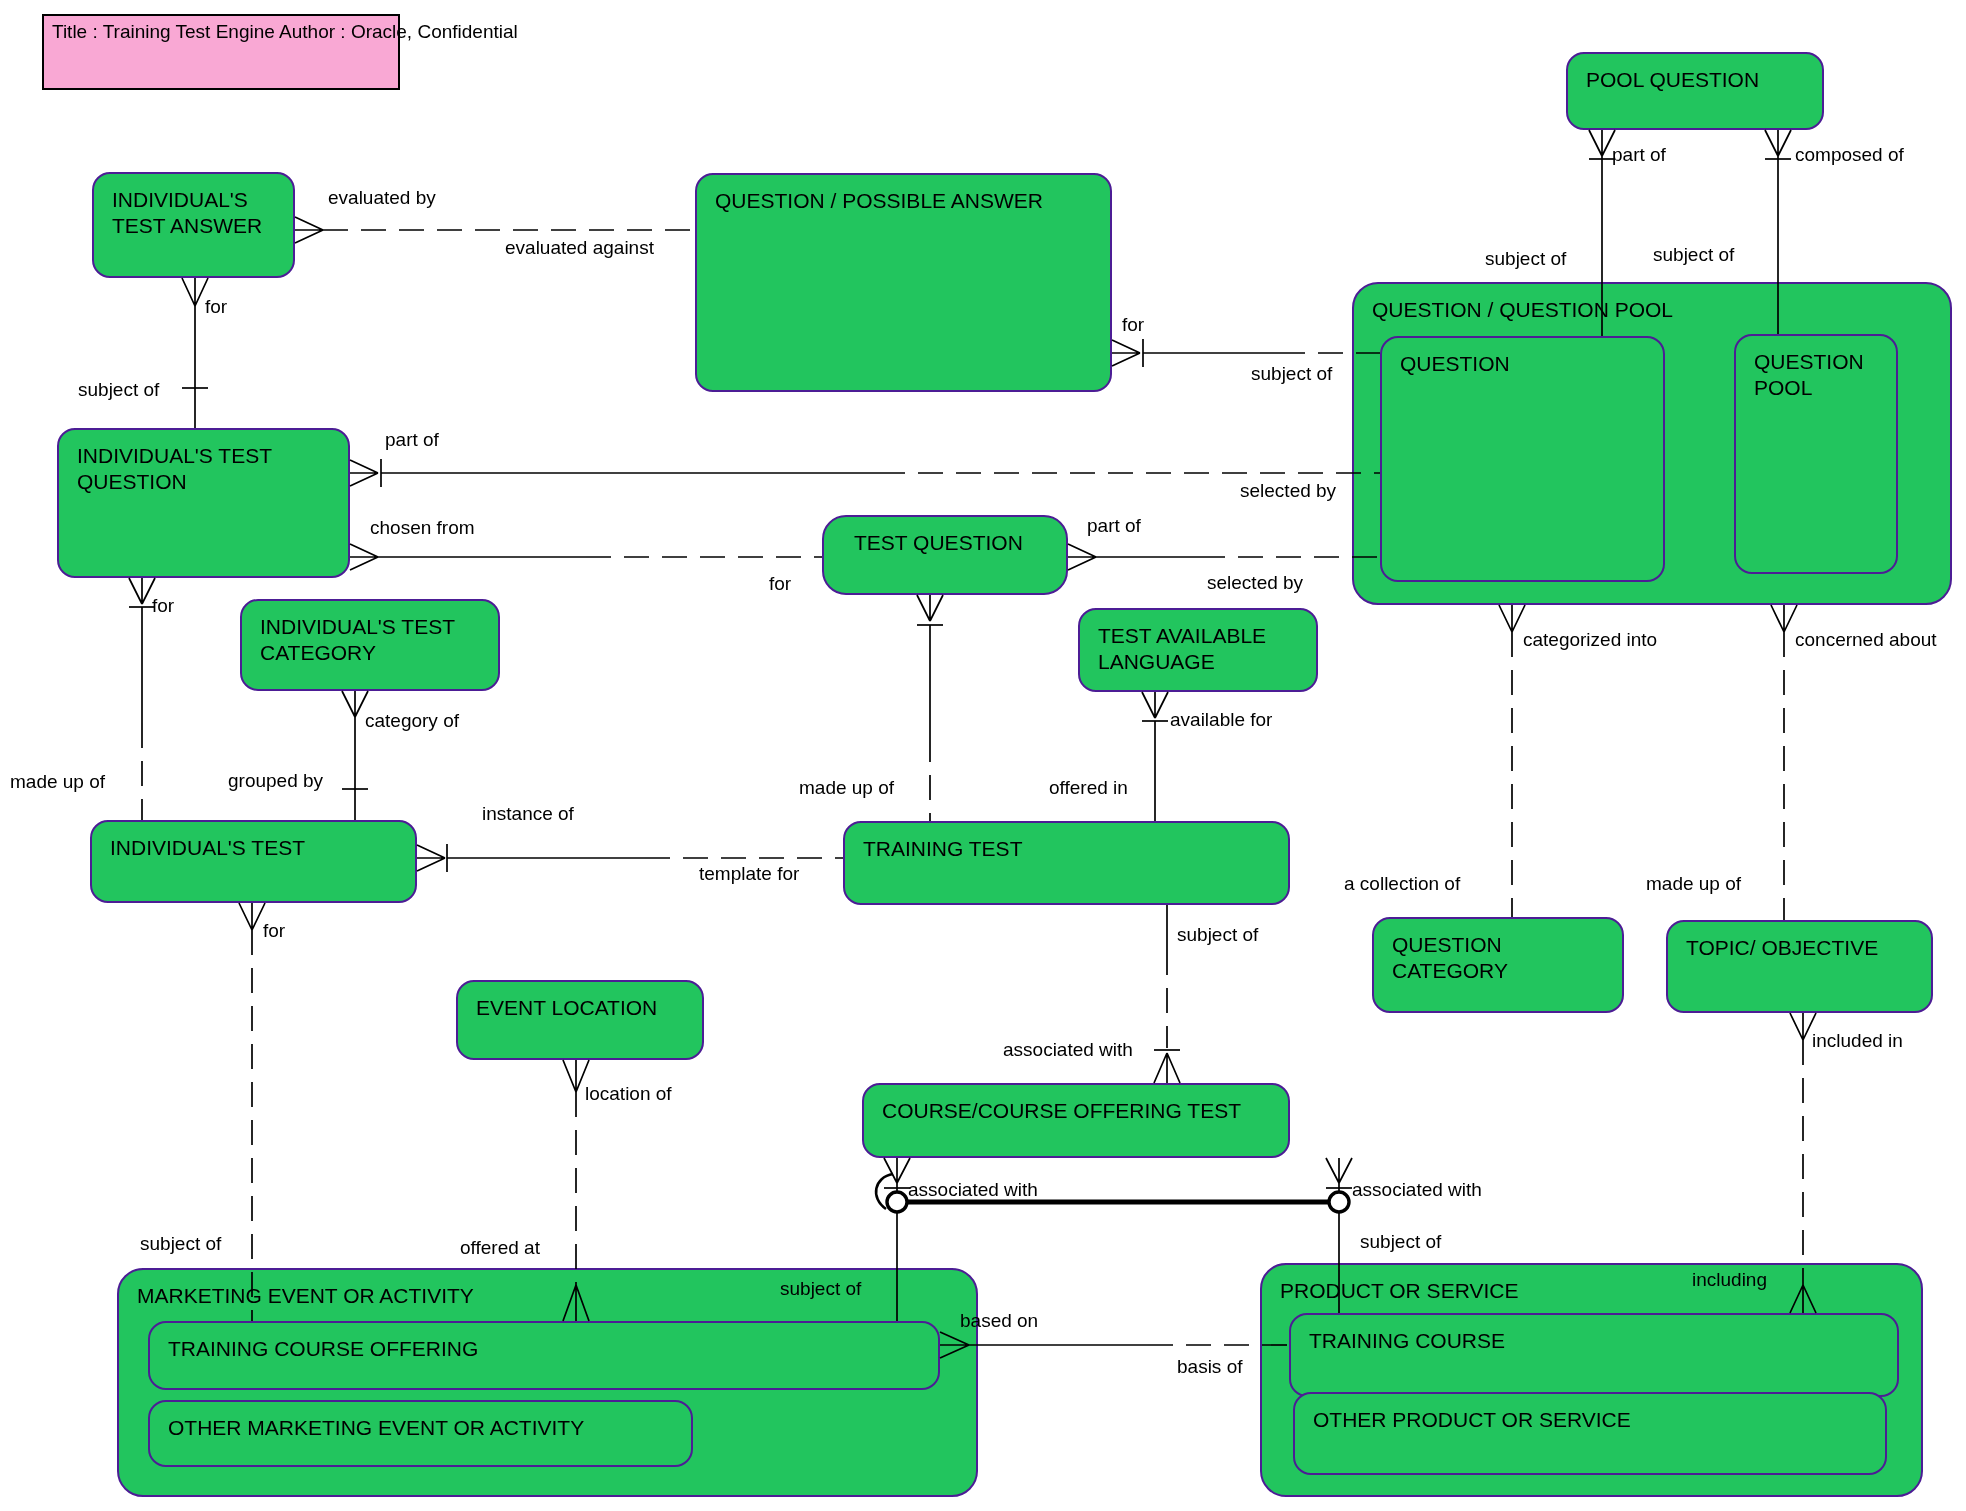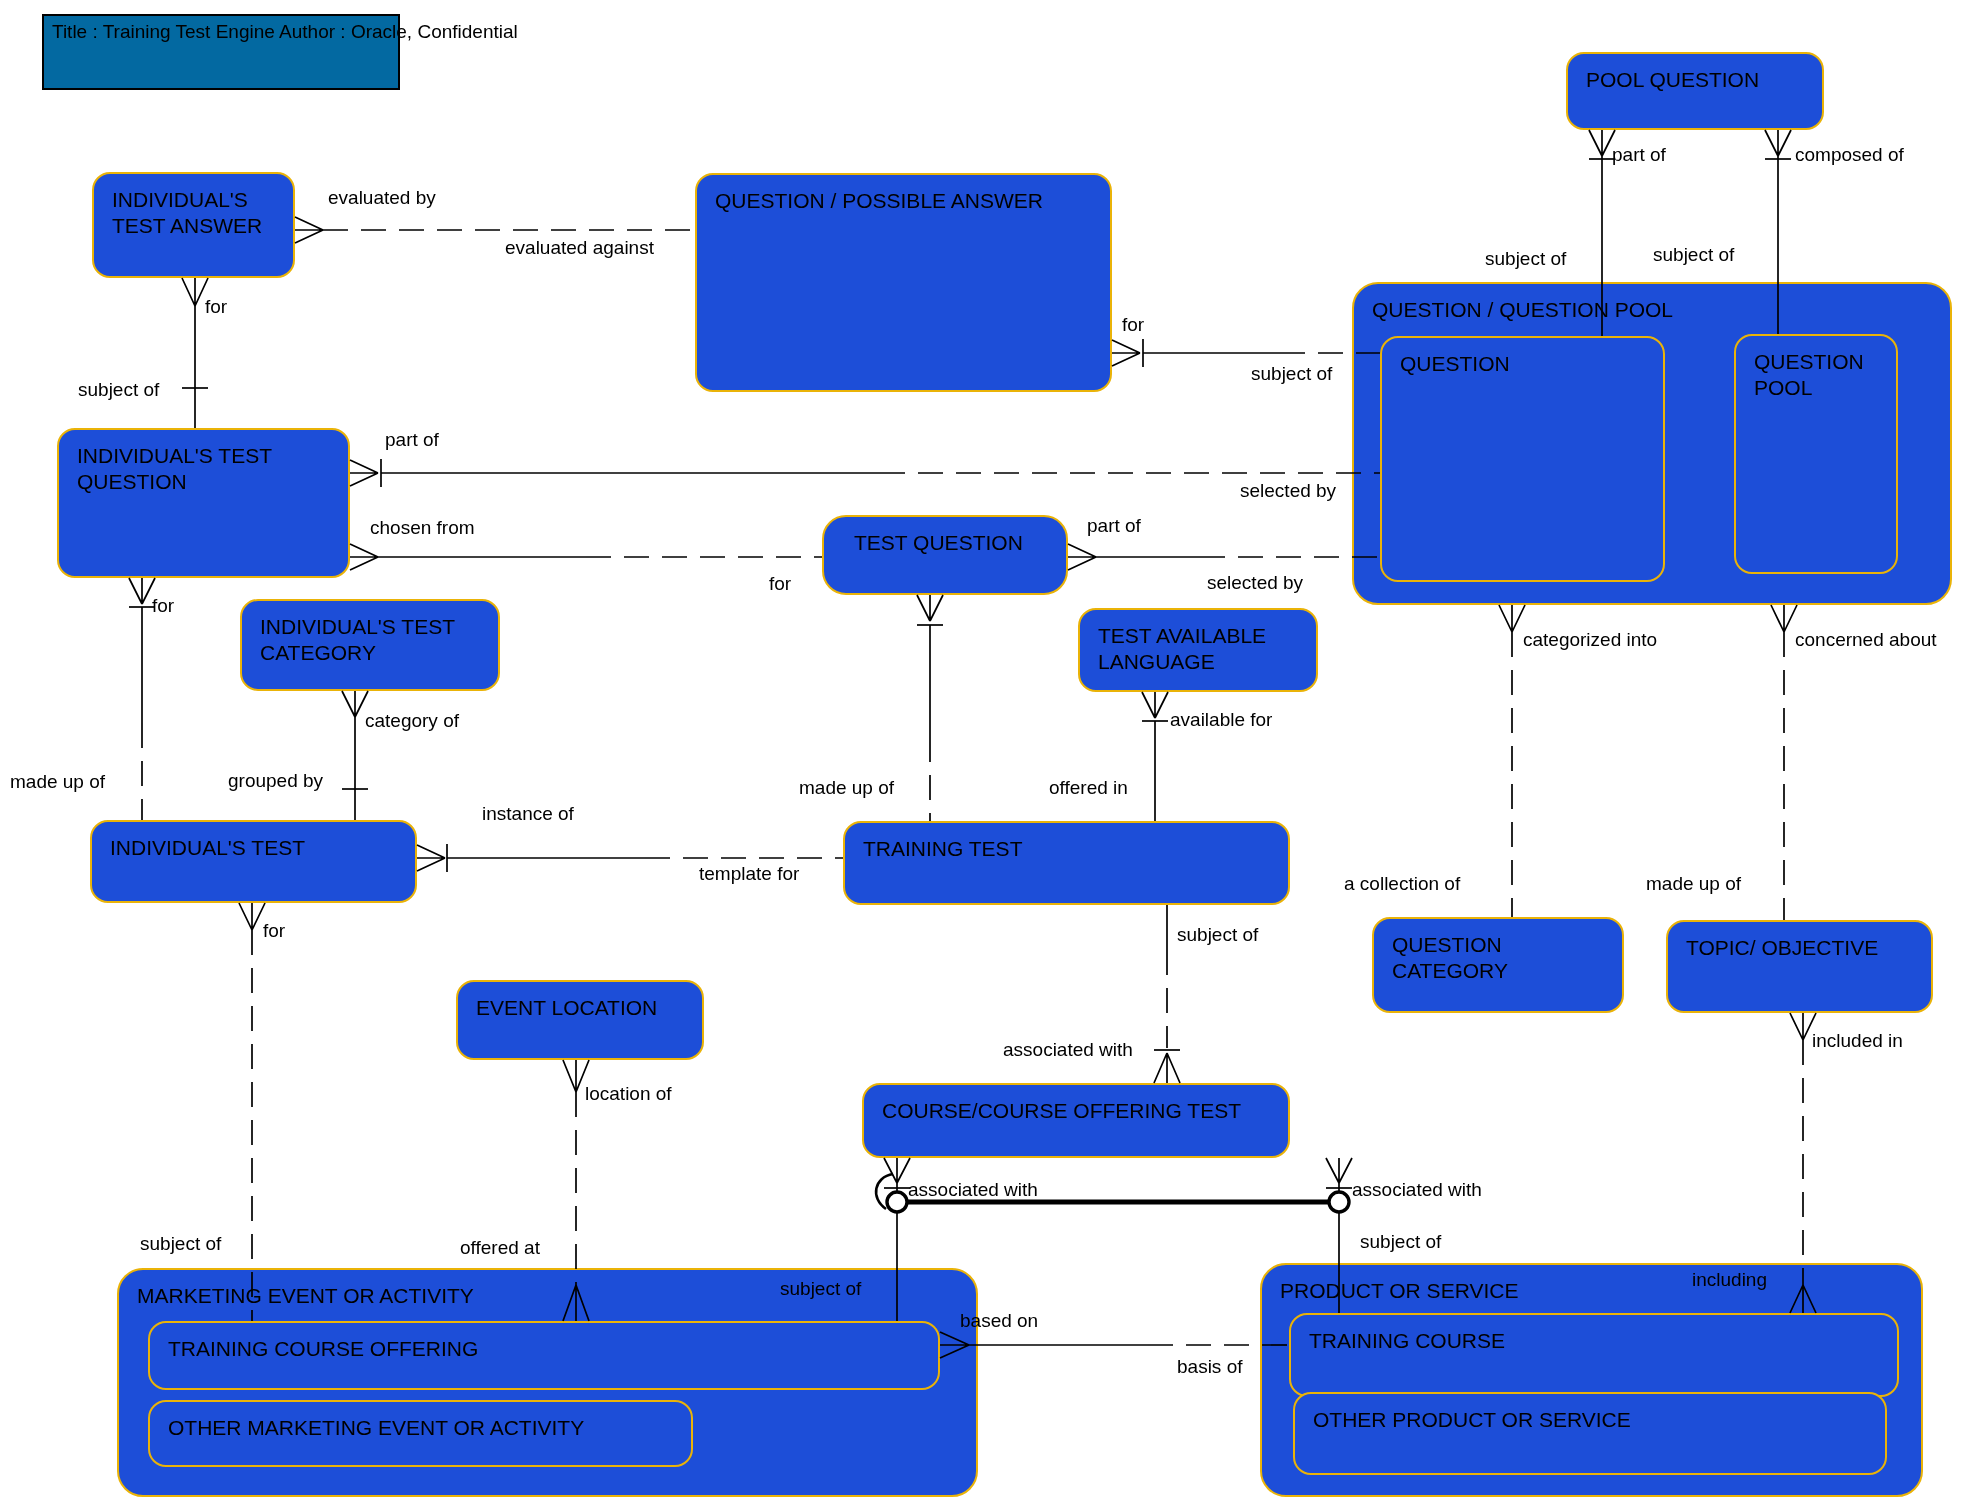--- a/index.html
+++ b/index.html
@@ -2,28 +2,28 @@
 <html><head>
 <meta charset="utf-8">
 <style>
   html,body{margin:0;padding:0;background:#fff;}
   #canvas{
     position:relative;width:1966px;height:1511px;background:#ffffff;
     font-family:"Liberation Sans","DejaVu Sans",sans-serif;color:#000;
     overflow:hidden;
   }
   .entity{
-    position:absolute;box-sizing:border-box;border:2px solid #eab308;
-    border-radius:18px;background:#1d4ed8;padding:13px 0 0 18px;
+    position:absolute;box-sizing:border-box;border:2px solid #4c1d95;
+    border-radius:18px;background:#22c55e;padding:13px 0 0 18px;
     font-size:21px;line-height:26px;white-space:nowrap;z-index:2;
   }
   .entity.container{z-index:1;border-radius:26px;}
   .entity .eline{display:block;}
   #titlebox{
-    position:absolute;box-sizing:border-box;border:2px solid #000;background:#0369a1;
+    position:absolute;box-sizing:border-box;border:2px solid #000;background:#f9a8d4;
     padding:4px 0 0 8px;font-size:19px;line-height:23px;z-index:2;white-space:nowrap;
   }
   .clabel{
     position:absolute;font-size:19px;line-height:20px;white-space:nowrap;z-index:6;
   }
   #wires{position:absolute;left:0;top:0;z-index:5;}
 </style>
 </head>
 <body>
 

